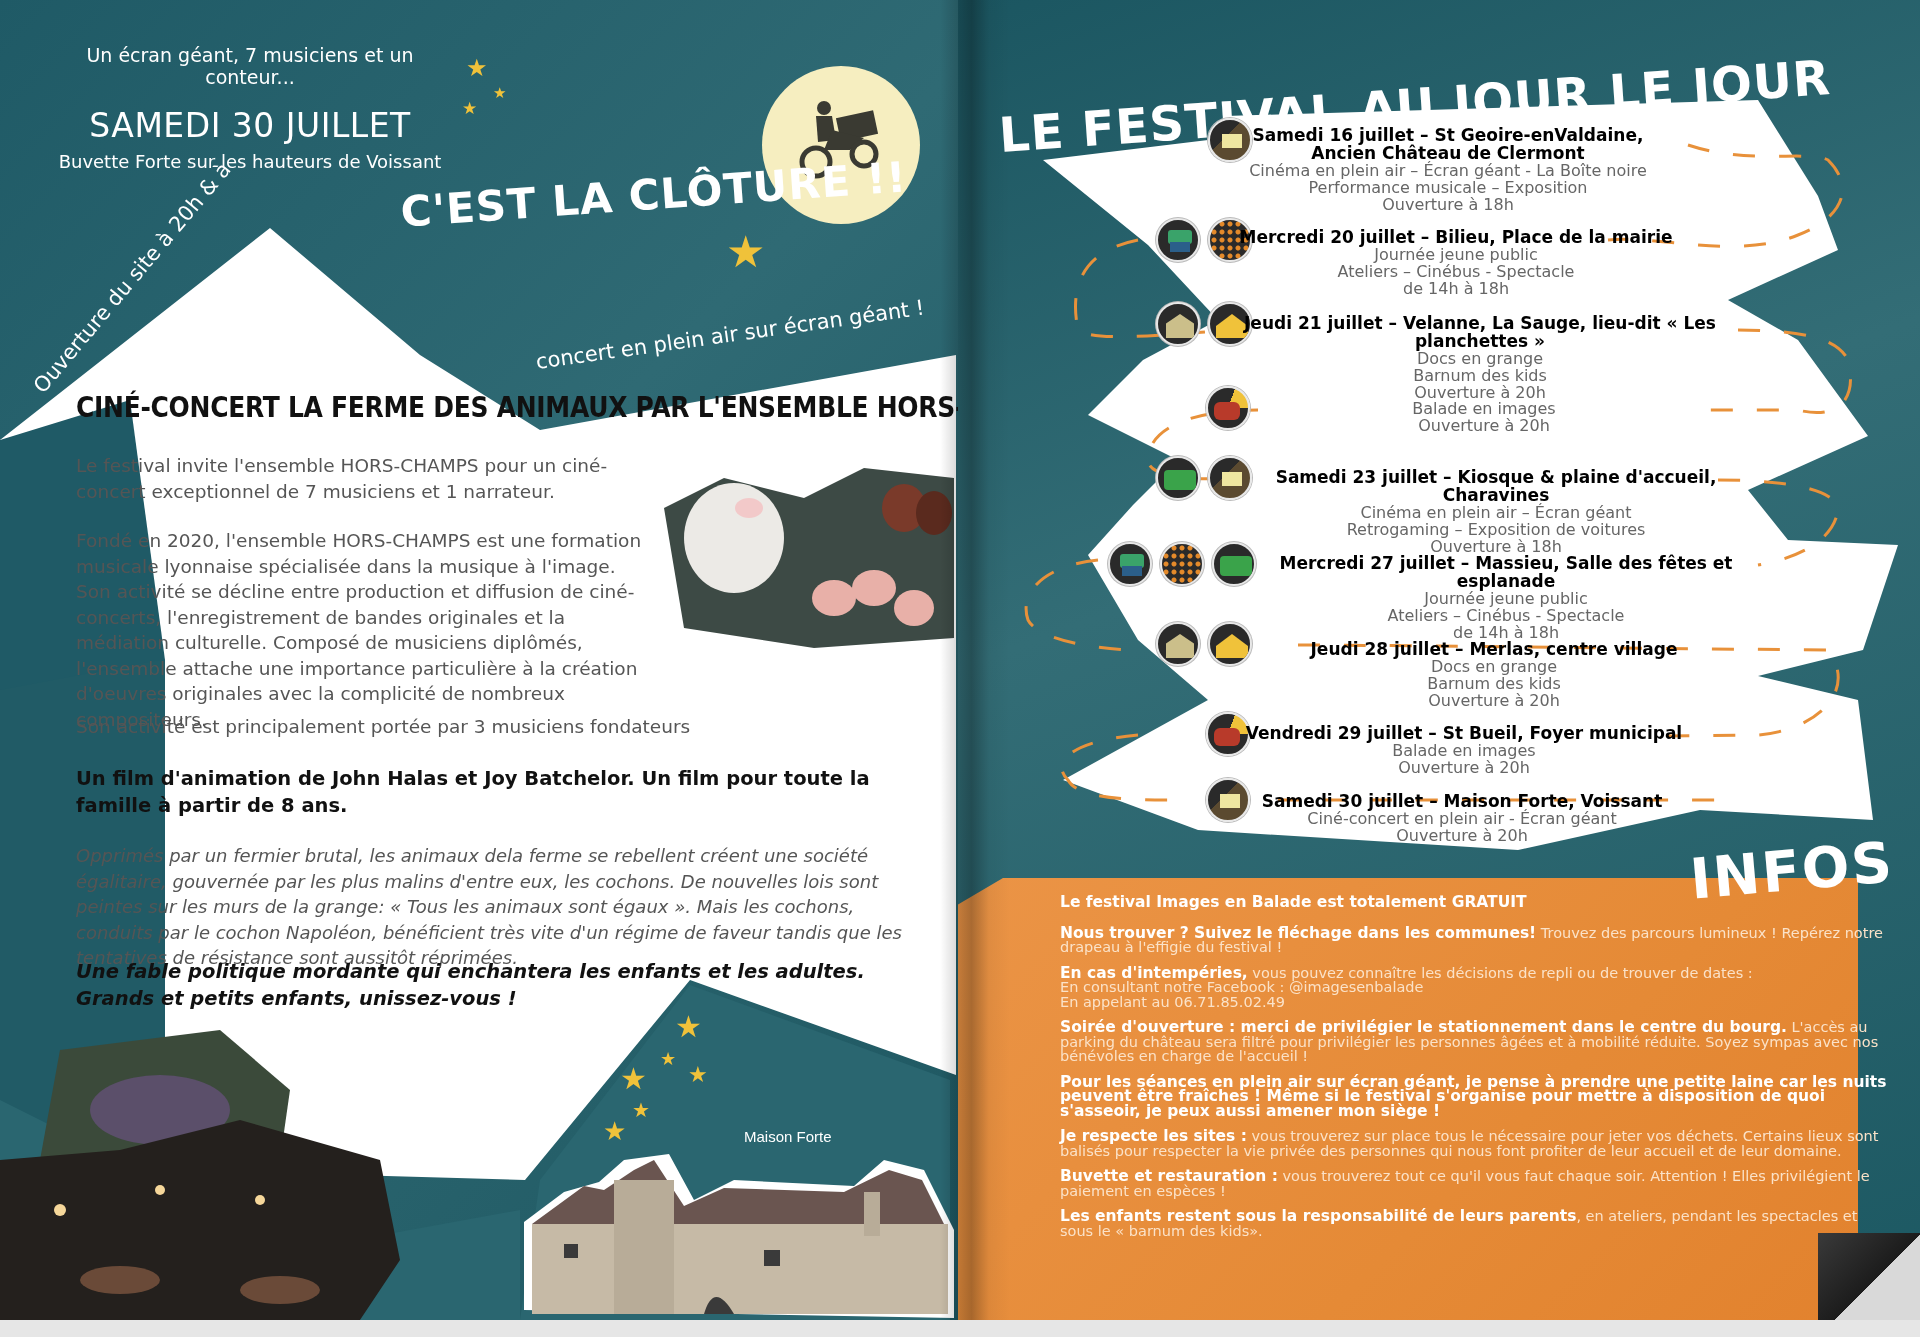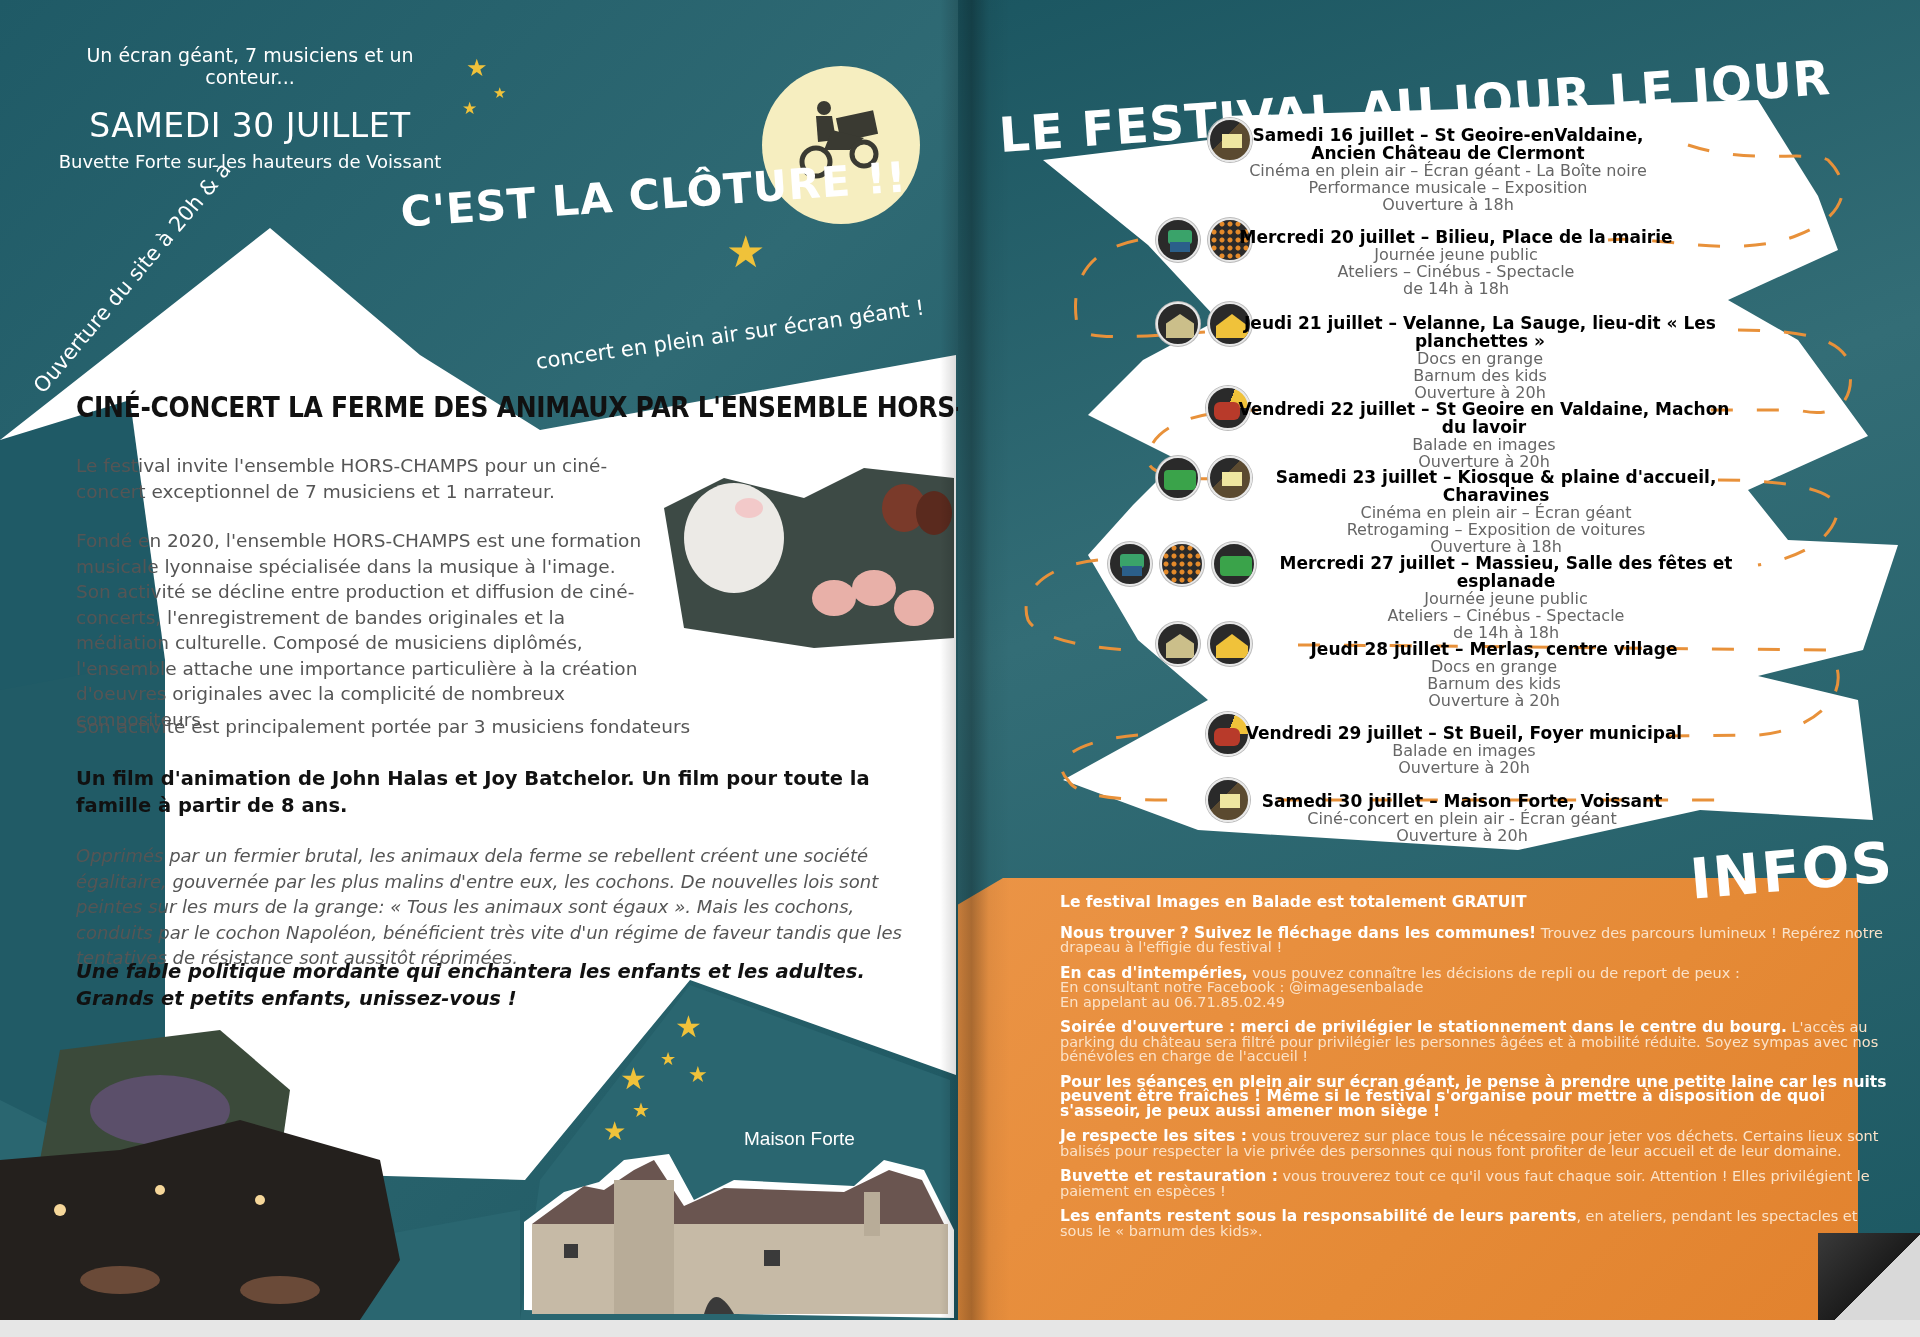--- a/index.html
+++ b/index.html
@@ -48,21 +48,21 @@
   .section-title {
     position: absolute; left: 76px; top: 393px; color: #111; font-size: 25px; font-weight: bold;
     letter-spacing: -0.3px; transform: scaleY(1.15); white-space: nowrap;
   }
   .para { position: absolute; left: 76px; font-size: 18.5px; line-height: 25.5px; color: #555; width: 580px; }
   .para.bold { color: #111; font-weight: bold; font-size: 19.5px; width: 820px; line-height: 27px; }
   .para.italic { font-style: italic; width: 860px; font-size: 18px; line-height: 25.5px; }
   .para.bold-italic { font-style: italic; font-weight: bold; color: #111; font-size: 19.5px; line-height: 27px; width: 820px; }
 
   .img-block { position: absolute; }
-  .maison-label { position: absolute; left: 744px; top: 1128px; color: #fff; font-size: 19px; font-family: "Liberation Sans", sans-serif; }
+  .maison-label { position: absolute; left: 744px; top: 1128px; color: #fff; font-size: 15px; font-family: "Liberation Sans", sans-serif; }
 
   
   .festival-title {
     position: absolute; left: 998px; top: 78px; color: #fff; font-size: 48px; font-weight: bold;
     transform: rotate(-4deg); letter-spacing: 1px; white-space: nowrap;
   }
   .events { position: absolute; left: 958px; top: 0; width: 962px; height: 1320px; }
   .event { position: absolute; text-align: center; width: 520px; }
   .event .ev-title { font-size: 17px; font-weight: bold; color: #000000; line-height: 18px; }
   .event .ev-line { font-size: 16px; color: #666; line-height: 17px; }
@@ -246,21 +246,20 @@
       <div class="ev-line">Barnum des kids</div>
       <div class="ev-line">Ouverture à 20h</div>
     </div>
 
     <div class="icons" style="left:248px;top:386px">
       <div class="icon-circle" style="background:conic-gradient(from 20deg,#f0c23a 0 70deg,#2a2a2a 70deg 360deg)">
           <div style="position:absolute;left:6px;top:14px;width:26px;height:18px;background:#b83a2a;border-radius:6px"></div>
         </div>
     </div>
     <div class="event" style="left:266px;top:400px;width:520px">
-      <div class="ev-title">Vendredi 22 juillet – St Geoire en Valdaine, Machon du lavoir</div>
       <div class="ev-line">Balade en images</div>
       <div class="ev-line">Ouverture à 20h</div>
     </div>
 
     <div class="icons" style="left:198px;top:456px">
       <div class="icon-circle">
           <div style="position:absolute;left:6px;top:12px;width:32px;height:20px;background:#3aa34a;border-radius:4px"></div>
         </div>
       <div class="icon-circle" style="background:linear-gradient(135deg,#2a2a2a 40%,#5b4a30 41%)">
           <div style="position:absolute;left:12px;top:14px;width:20px;height:14px;background:#efe6a0"></div>
@@ -326,21 +325,21 @@
       <div class="ev-line">Ciné-concert en plein air - Écran géant</div>
       <div class="ev-line">Ouverture à 20h</div>
     </div>
   </div>
 
   <div class="infos-box"></div>
   <div class="infos-title">INFOS</div>
   <div class="infos-text">
     <p class="first">Le festival Images en Balade est totalement GRATUIT</p>
     <p><b>Nous trouver ? Suivez le fléchage dans les communes!</b><span> Trouvez des parcours lumineux ! Repérez notre drapeau à l'effigie du festival !</span></p>
-    <p><b>En cas d'intempéries,</b><span> vous pouvez connaître les décisions de repli ou de report de peux :</span><br><span>En consultant notre Facebook : @imagesenbalade</span><br><span>En appelant au 06.71.85.02.49</span></p>
+    <p><b>En cas d'intempéries,</b><span> vous pouvez connaître les décisions de repli ou de trouver de dates :</span><br><span>En consultant notre Facebook : @imagesenbalade</span><br><span>En appelant au 06.71.85.02.49</span></p>
     <p><b>Soirée d'ouverture : merci de privilégier le stationnement dans le centre du bourg.</b><span> L'accès au parking du château sera filtré pour privilégier les personnes âgées et à mobilité réduite. Soyez sympas avec nos bénévoles en charge de l'accueil !</span></p>
     <p><b>Pour les séances en plein air sur écran géant, je pense à prendre une petite laine car les nuits peuvent être fraîches ! Même si le festival s'organise pour mettre à disposition de quoi s'asseoir, je peux aussi amener mon siège !</b></p>
     <p><b>Je respecte les sites :</b><span> vous trouverez sur place tous le nécessaire pour jeter vos déchets. Certains lieux sont balisés pour respecter la vie privée des personnes qui nous font profiter de leur accueil et de leur domaine.</span></p>
     <p><b>Buvette et restauration :</b><span> vous trouverez tout ce qu'il vous faut chaque soir. Attention ! Elles privilégient le paiement en espèces !</span></p>
     <p><b>Les enfants restent sous la responsabilité de leurs parents</b><span>, en ateliers, pendant les spectacles et sous le « barnum des kids».</span></p>
   </div>
   <div class="page-curl"></div>
 
   <div class="spine-shadow"></div>
   <div class="bottom-strip"></div>

